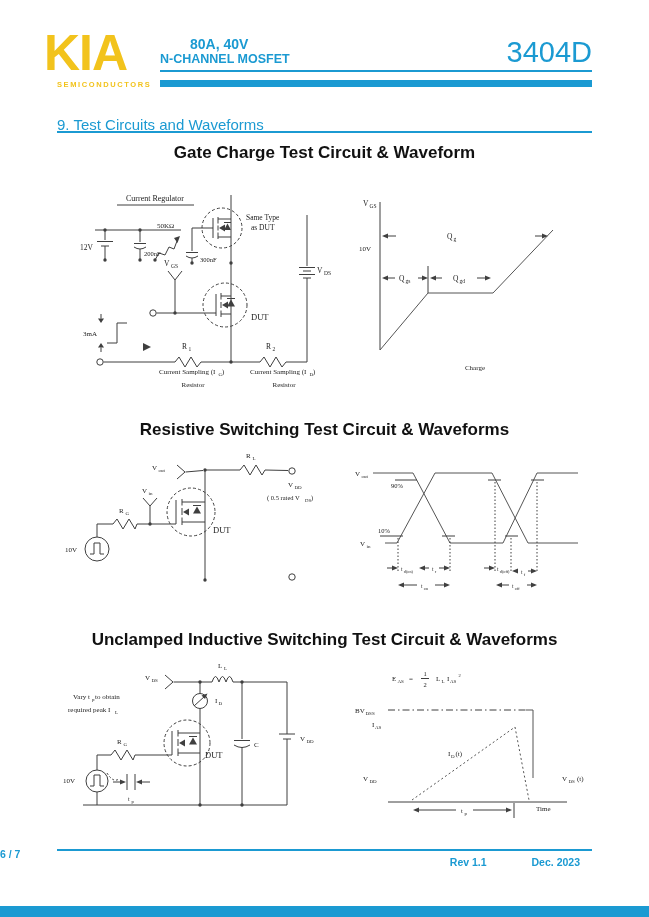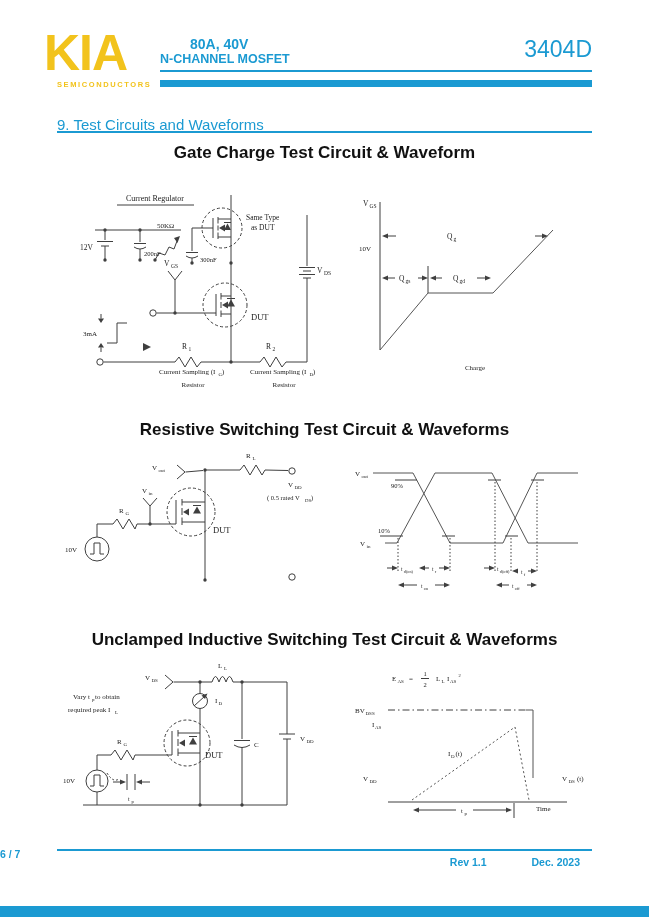--- a/index.html
+++ b/index.html
@@ -6,21 +6,21 @@
   .page{position:relative;width:649px;height:917px;background:#ffffff;overflow:hidden;
         font-family:"Liberation Sans",sans-serif;}
   .abs{position:absolute;}
   
   .logo{left:44px;top:28px;font-size:50px;font-weight:bold;color:#f2c31c;letter-spacing:-1px;line-height:1;}
   .logo-sub{left:57px;top:80px;font-size:7.5px;font-weight:bold;color:#f2c31c;letter-spacing:1.6px;}
   .spec1{left:160px;top:36px;font-size:14px;font-weight:bold;color:#1b9ad2;margin-left:30px;}
   .spec2{left:160px;top:52px;font-size:12.5px;font-weight:bold;color:#1b9ad2;}
   .rule-thin{left:160px;top:70px;width:432px;height:2px;background:#1b9ad2;}
   .rule-thick{left:160px;top:80px;width:432px;height:7px;background:#1b9ad2;}
-  .partnum{left:452px;top:36px;width:140px;text-align:right;font-size:23px;color:#1b9ad2;font-weight:500;}
+  .partnum{left:452px;top:36px;width:140px;text-align:right;font-size:29px;color:#1b9ad2;font-weight:500;}
   .section-title{left:57px;top:116px;font-size:15px;color:#1b9ad2;}
   .section-rule{left:57px;top:131px;width:535px;height:1.5px;background:#1b9ad2;}
   
   .fig-title{left:0;width:649px;text-align:center;font-size:17px;font-weight:bold;color:#111;}
   
   .footer-rule{left:57px;top:849px;width:535px;height:1.5px;background:#1b9ad2;}
   .page-num{left:0;top:848px;width:649px;text-align:left;font-size:10.5px;font-weight:bold;color:#1b9ad2;}
   .rev-info{top:856px;right:69px;font-size:10.5px;font-weight:bold;color:#1b9ad2;}
   .rev-info span{margin-left:10px;padding-left:32px;}
   .bottom-band{left:0;top:906px;width:649px;height:11px;background:#1b9ad2;}

